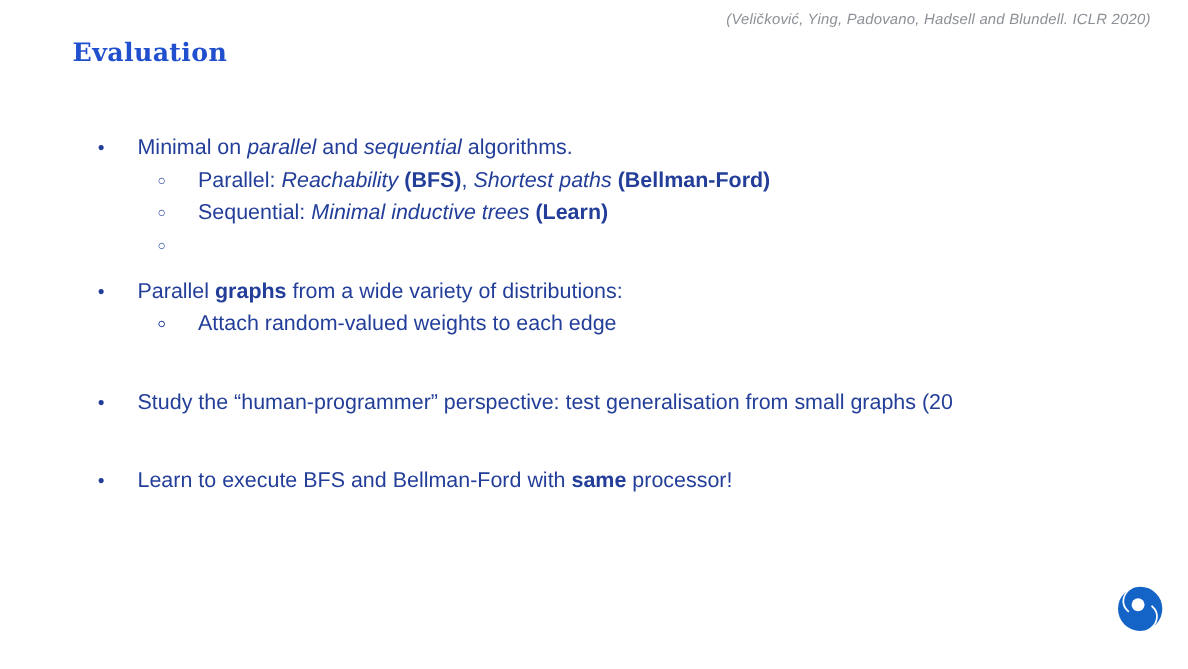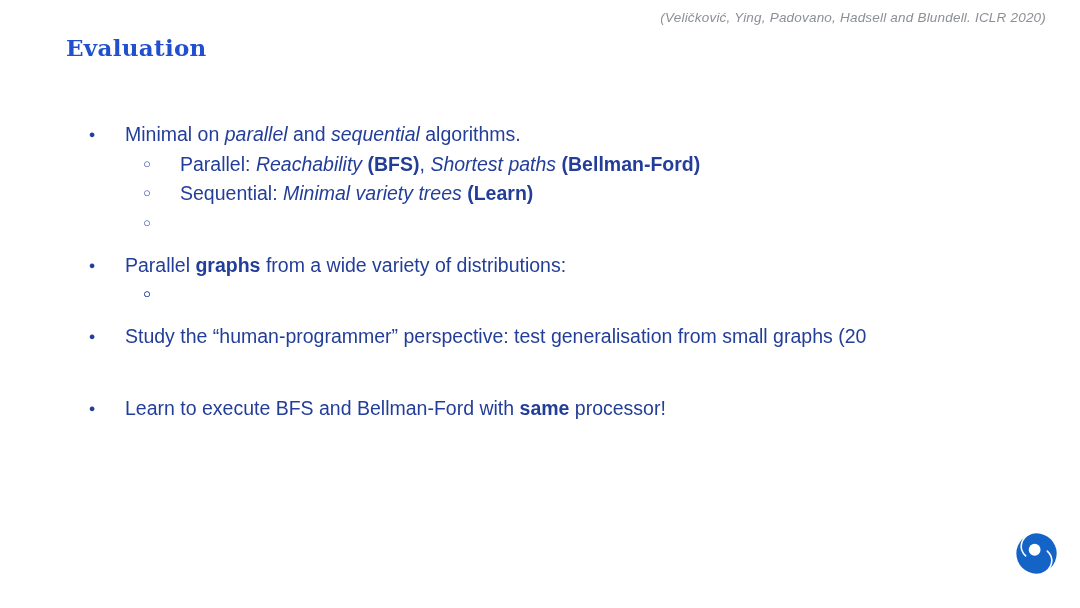--- a/index.html
+++ b/index.html
@@ -70,27 +70,27 @@
 <div class="slide">
 
   <div class="citation">(Veličković, Ying, Padovano, Hadsell and Blundell. ICLR 2020)</div>
 
   <h1 class="title">Evaluation</h1>
 
   <div class="content">
       <div class="block">
         <div class="item l0"><span class="marker">●</span><span>Minimal on </span><span class="it">parallel</span><span> and </span><span class="it">sequential</span><span> algorithms.</span></div>
         <div class="item l1"><span class="marker">○</span><span>Parallel: </span><span class="it">Reachability</span><span> </span><span class="bd">(BFS)</span><span>, </span><span class="it">Shortest paths</span><span> </span><span class="bd">(Bellman-Ford)</span></div>
-        <div class="item l1"><span class="marker">○</span><span>Sequential: </span><span class="it">Minimal variety trees</span><span> </span><span class="bd">(Learn)</span></div>
+        <div class="item l1"><span class="marker">○</span><span>Sequential: </span><span class="it">Minimal inductive trees</span><span> </span><span class="bd">(Learn)</span></div>
         <div class="item l1"><span class="marker">○</span></div>
       </div>
       <div class="block">
         <div class="item l0"><span class="marker">●</span><span>Parallel </span><span class="bd">graphs</span><span> from a wide variety of distributions:</span></div>
         <div class="item l1"><span class="marker">○</span></div>
-        <div class="item l1"><span class="marker">○</span></div>
+        <div class="item l1"><span class="marker">○</span><span>Attach random-valued weights to each edge</span></div>
       </div>
       <div class="block">
         <div class="item l0"><span class="marker">●</span><span>Study the “human-programmer” perspective: test generalisation from small graphs (20</span><br></div>
       </div>
       <div class="block">
         <div class="item l0"><span class="marker">●</span><span>Learn to execute BFS and Bellman-Ford with </span><span class="bd">same</span><span> processor!</span></div>
       </div>
     </div>
 
   <div class="logo">

